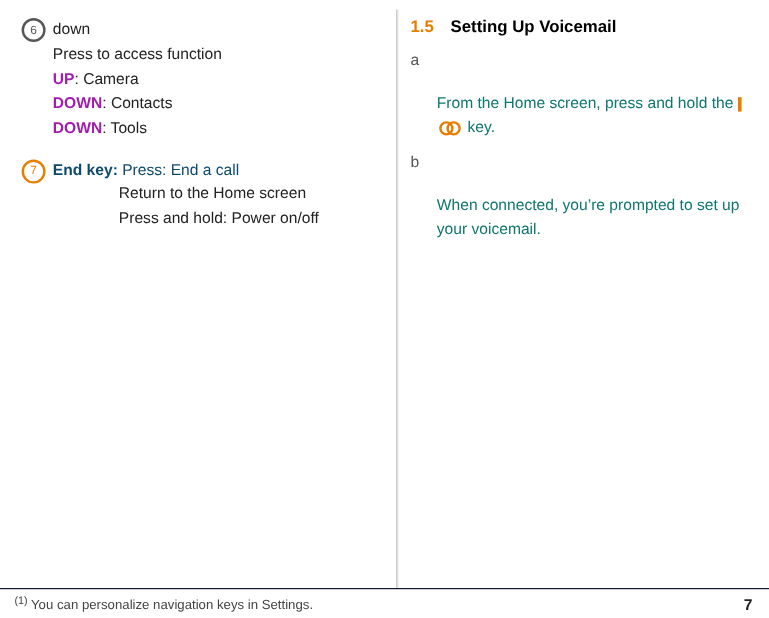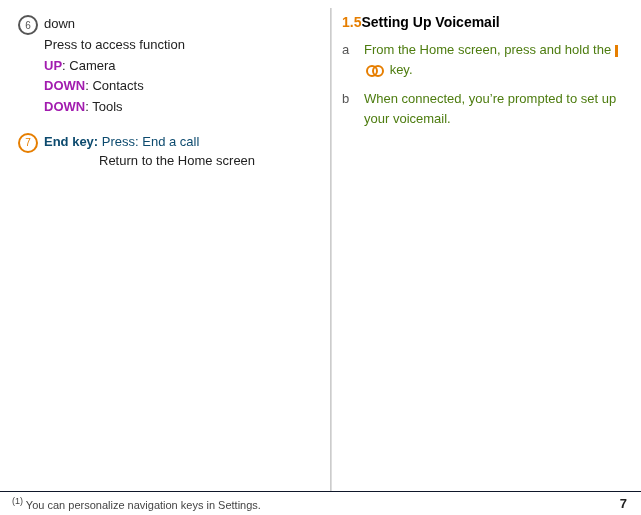--- a/index.html
+++ b/index.html
@@ -131,21 +131,21 @@
     .section-heading {
       display: flex;
       align-items: baseline;
       margin-bottom: 10px;
     }
 
     .section-num {
       color: #e67e00;
       font-size: 14px;
       font-weight: bold;
-      margin-right: 0;
+      margin-right: 14px;
     }
 
     .section-title {
       font-size: 14px;
       font-weight: bold;
       color: #000000;
     }
 
     .section-item {
       display: flex;
@@ -158,21 +158,22 @@
     .item-label {
       color: #555;
       font-size: 13px;
       margin-right: 8px;
       flex-shrink: 0;
       min-width: 14px;
     }
 
     .item-text {
       flex: 1;
-      color: #4d7c0f;
+      color: #0f766e;
+      margin-top: 36px;
     }
 
     .voicemail-icon {
       display: inline-block;
       width: 18px;
       height: 10px;
       margin: 0 2px;
       vertical-align: middle;
       position: relative;
     }
@@ -270,20 +271,21 @@
       <div class="bullet-icon-orange">
         <span>7</span>
       </div>
       <div class="end-key-content">
         <div class="end-key-title">
           <strong>End key:</strong>
           <span>Press: End a call</span>
         </div>
         <div class="end-key-lines">
           <div>Return to the Home screen</div>
+          <div>Press and hold: Power on/off</div>
         </div>
       </div>
     </div>
 
   </div>
 
   <div class="divider-vertical"></div>
 
   <div class="right-column">
 

